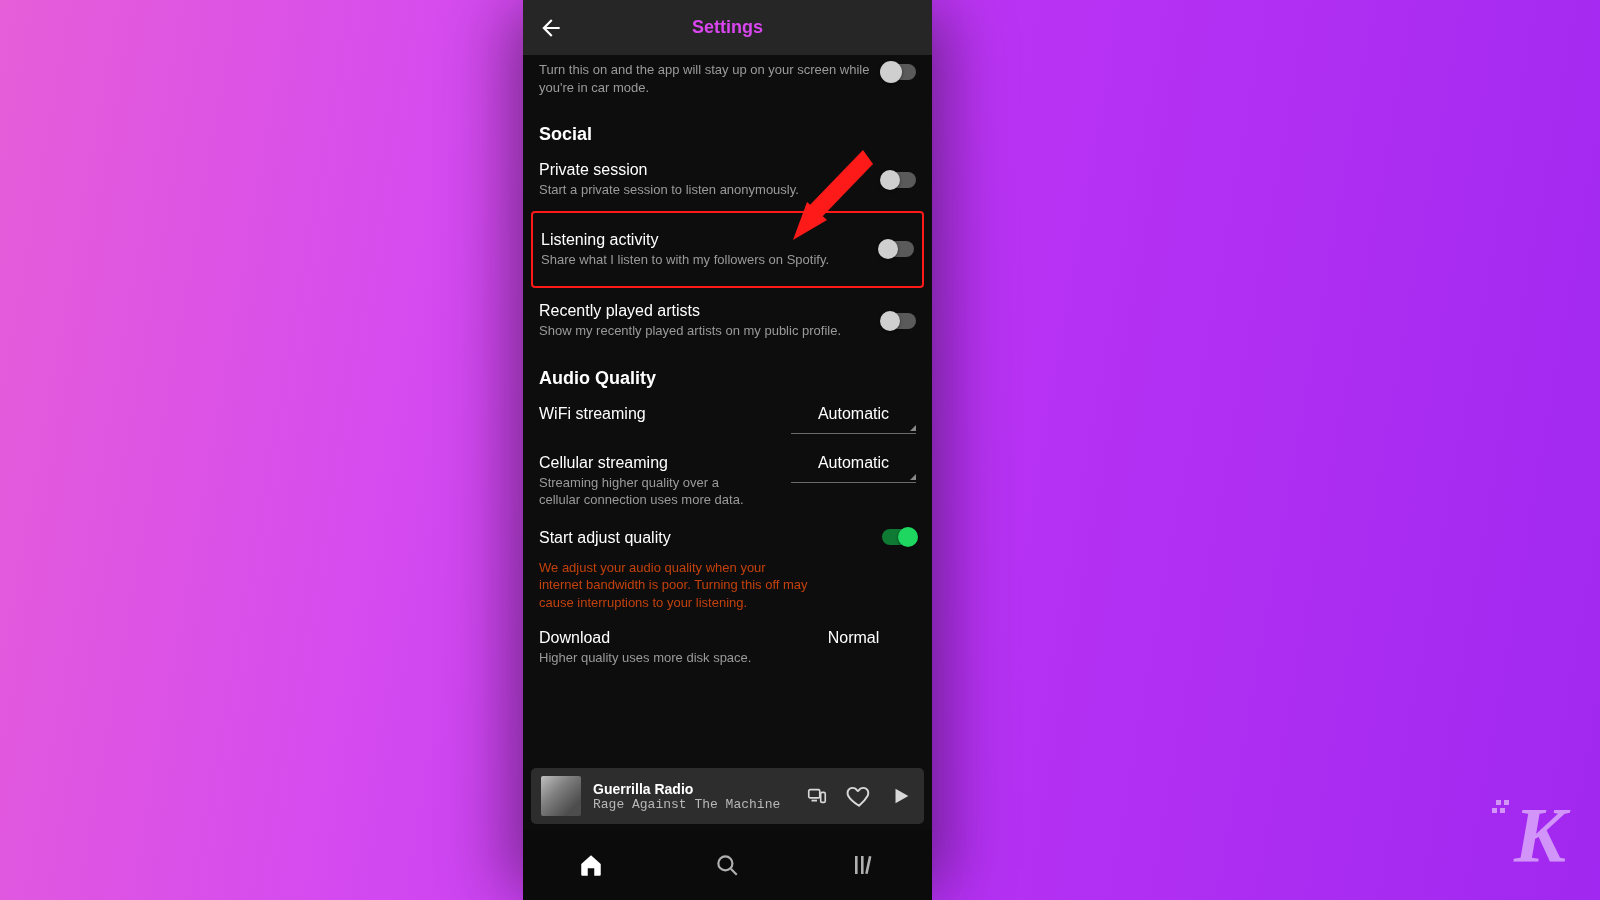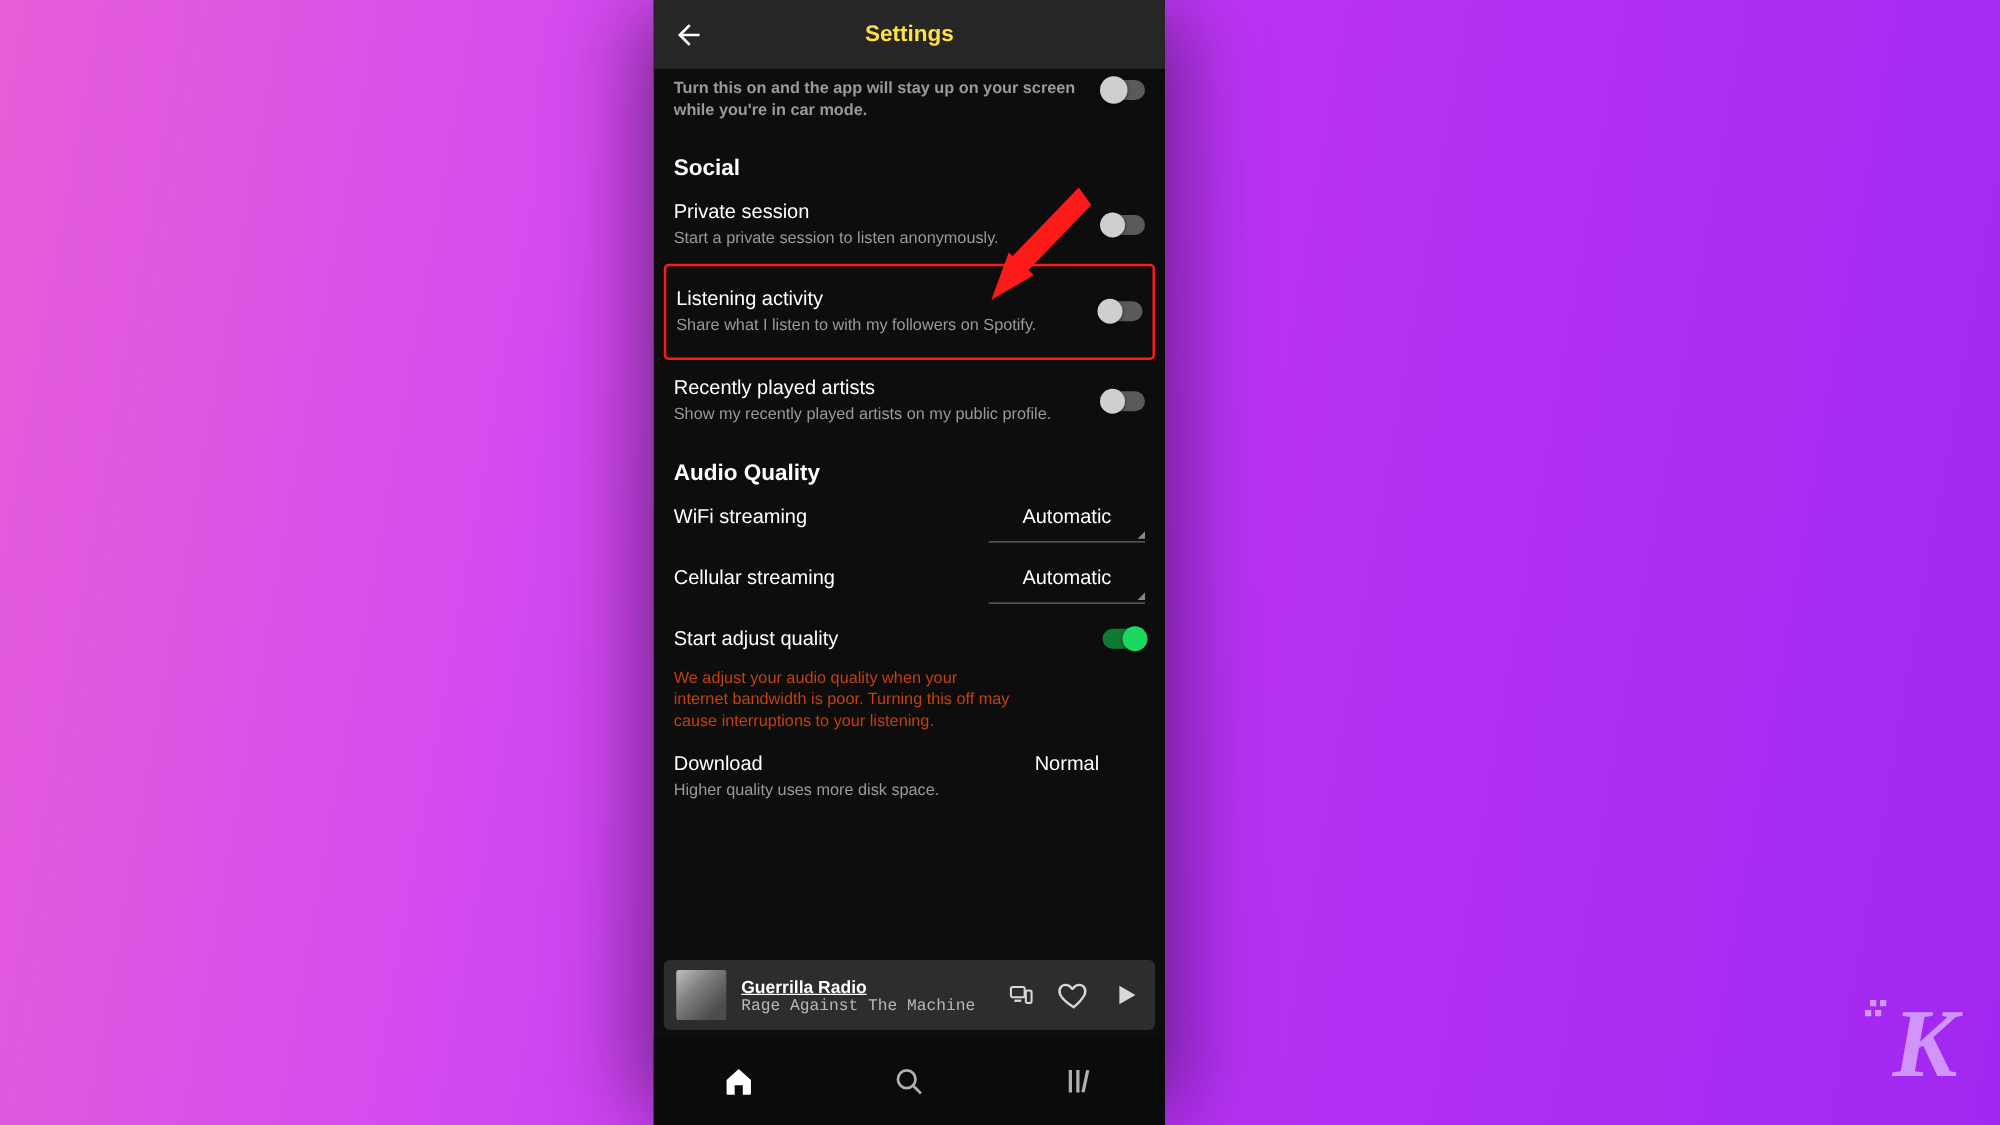--- a/index.html
+++ b/index.html
@@ -17,28 +17,28 @@
   .titlebar {
     background:#262626; height:55px; flex:0 0 auto;
     display:flex; align-items:center; justify-content:center;
     position:relative;
   }
   .back-btn {
     position:absolute; left:10px; top:50%; transform:translateY(-50%);
     width:36px; height:36px; display:flex; align-items:center; justify-content:center;
     cursor:pointer;
   }
-  .page-title { font-size:18px; font-weight:700; color:#fde047; }
+  .page-title { font-size:18px; font-weight:700; color:#d946ef; }
   .scroll {
     flex:1 1 auto; overflow:hidden; position:relative;
     padding:0 16px;
   }
   .setting-title { font-size:16px; font-weight:500; color:#fff; margin-bottom:2px; }
   .setting-desc { font-size:13px; color:#9a9a9a; line-height:1.35; }
-  .cutoff { margin-top:-8px;font-weight:bold; }
+  .cutoff { margin-top:-8px; }
   .section-head { font-size:18px; font-weight:700; color:#fff; margin-top:28px; margin-bottom:16px; }
   .row { display:flex; align-items:center; justify-content:space-between; margin-bottom:18px; }
   .row .text { flex:1 1 auto; padding-right:12px; }
   .toggle {
     width:34px; height:16px; border-radius:20px; background:#5a5a5a;
     position:relative; flex:0 0 auto; cursor:pointer;
   }
   .toggle .knob {
     position:absolute; width:20px; height:20px; border-radius:50%;
     background:#cfcfcf; top:-2px; left:-2px;
@@ -83,21 +83,21 @@
     margin:0 8px 6px 8px;
     background:#2d2d2d; border-radius:5px;
     display:flex; align-items:center; padding:8px 10px;
     gap:12px;
   }
   .album-art {
     width:40px; height:40px; flex:0 0 auto; border-radius:2px;
     background:linear-gradient(135deg,#bfbfbf,#7d7d7d 40%,#4d4d4d 80%);
   }
   .np-text { flex:1 1 auto; min-width:0; }
-  .np-title { font-size:14px; font-weight:700; color:#fff;text-decoration:underline; }
+  .np-title { font-size:14px; font-weight:700; color:#fff; }
   .np-artist { font-size:13px; color:#b8b8b8;font-family:Liberation Mono, monospace; }
   .np-icons { display:flex; align-items:center; gap:16px; }
   .np-icons .ic { width:26px; height:26px; display:flex; align-items:center; justify-content:center; cursor:pointer; }
   .navbar {
     background:#0b0b0b; height:70px; display:flex; align-items:center; justify-content:space-around;
   }
   .nav-ic { width:26px; height:26px; display:flex; align-items:center; justify-content:center; color:#b0b0b0; cursor:pointer; }
   .nav-ic.active { color:#fff; }
 
   
@@ -179,20 +179,21 @@
       </div>
       <div class="fake-select">
         <span class="val">Automatic</span>
         <span class="tri"></span>
       </div>
     </div>
 
     <div class="select-row">
       <div class="text">
         <div class="setting-title">Cellular streaming</div>
+        <div class="setting-desc">Streaming higher quality over a cellular connection uses more data.</div>
       </div>
       <div class="fake-select">
         <span class="val">Automatic</span>
         <span class="tri"></span>
       </div>
     </div>
 
     <div class="row auto-row">
       <div class="text">
         <div class="setting-title">Start adjust quality</div>

